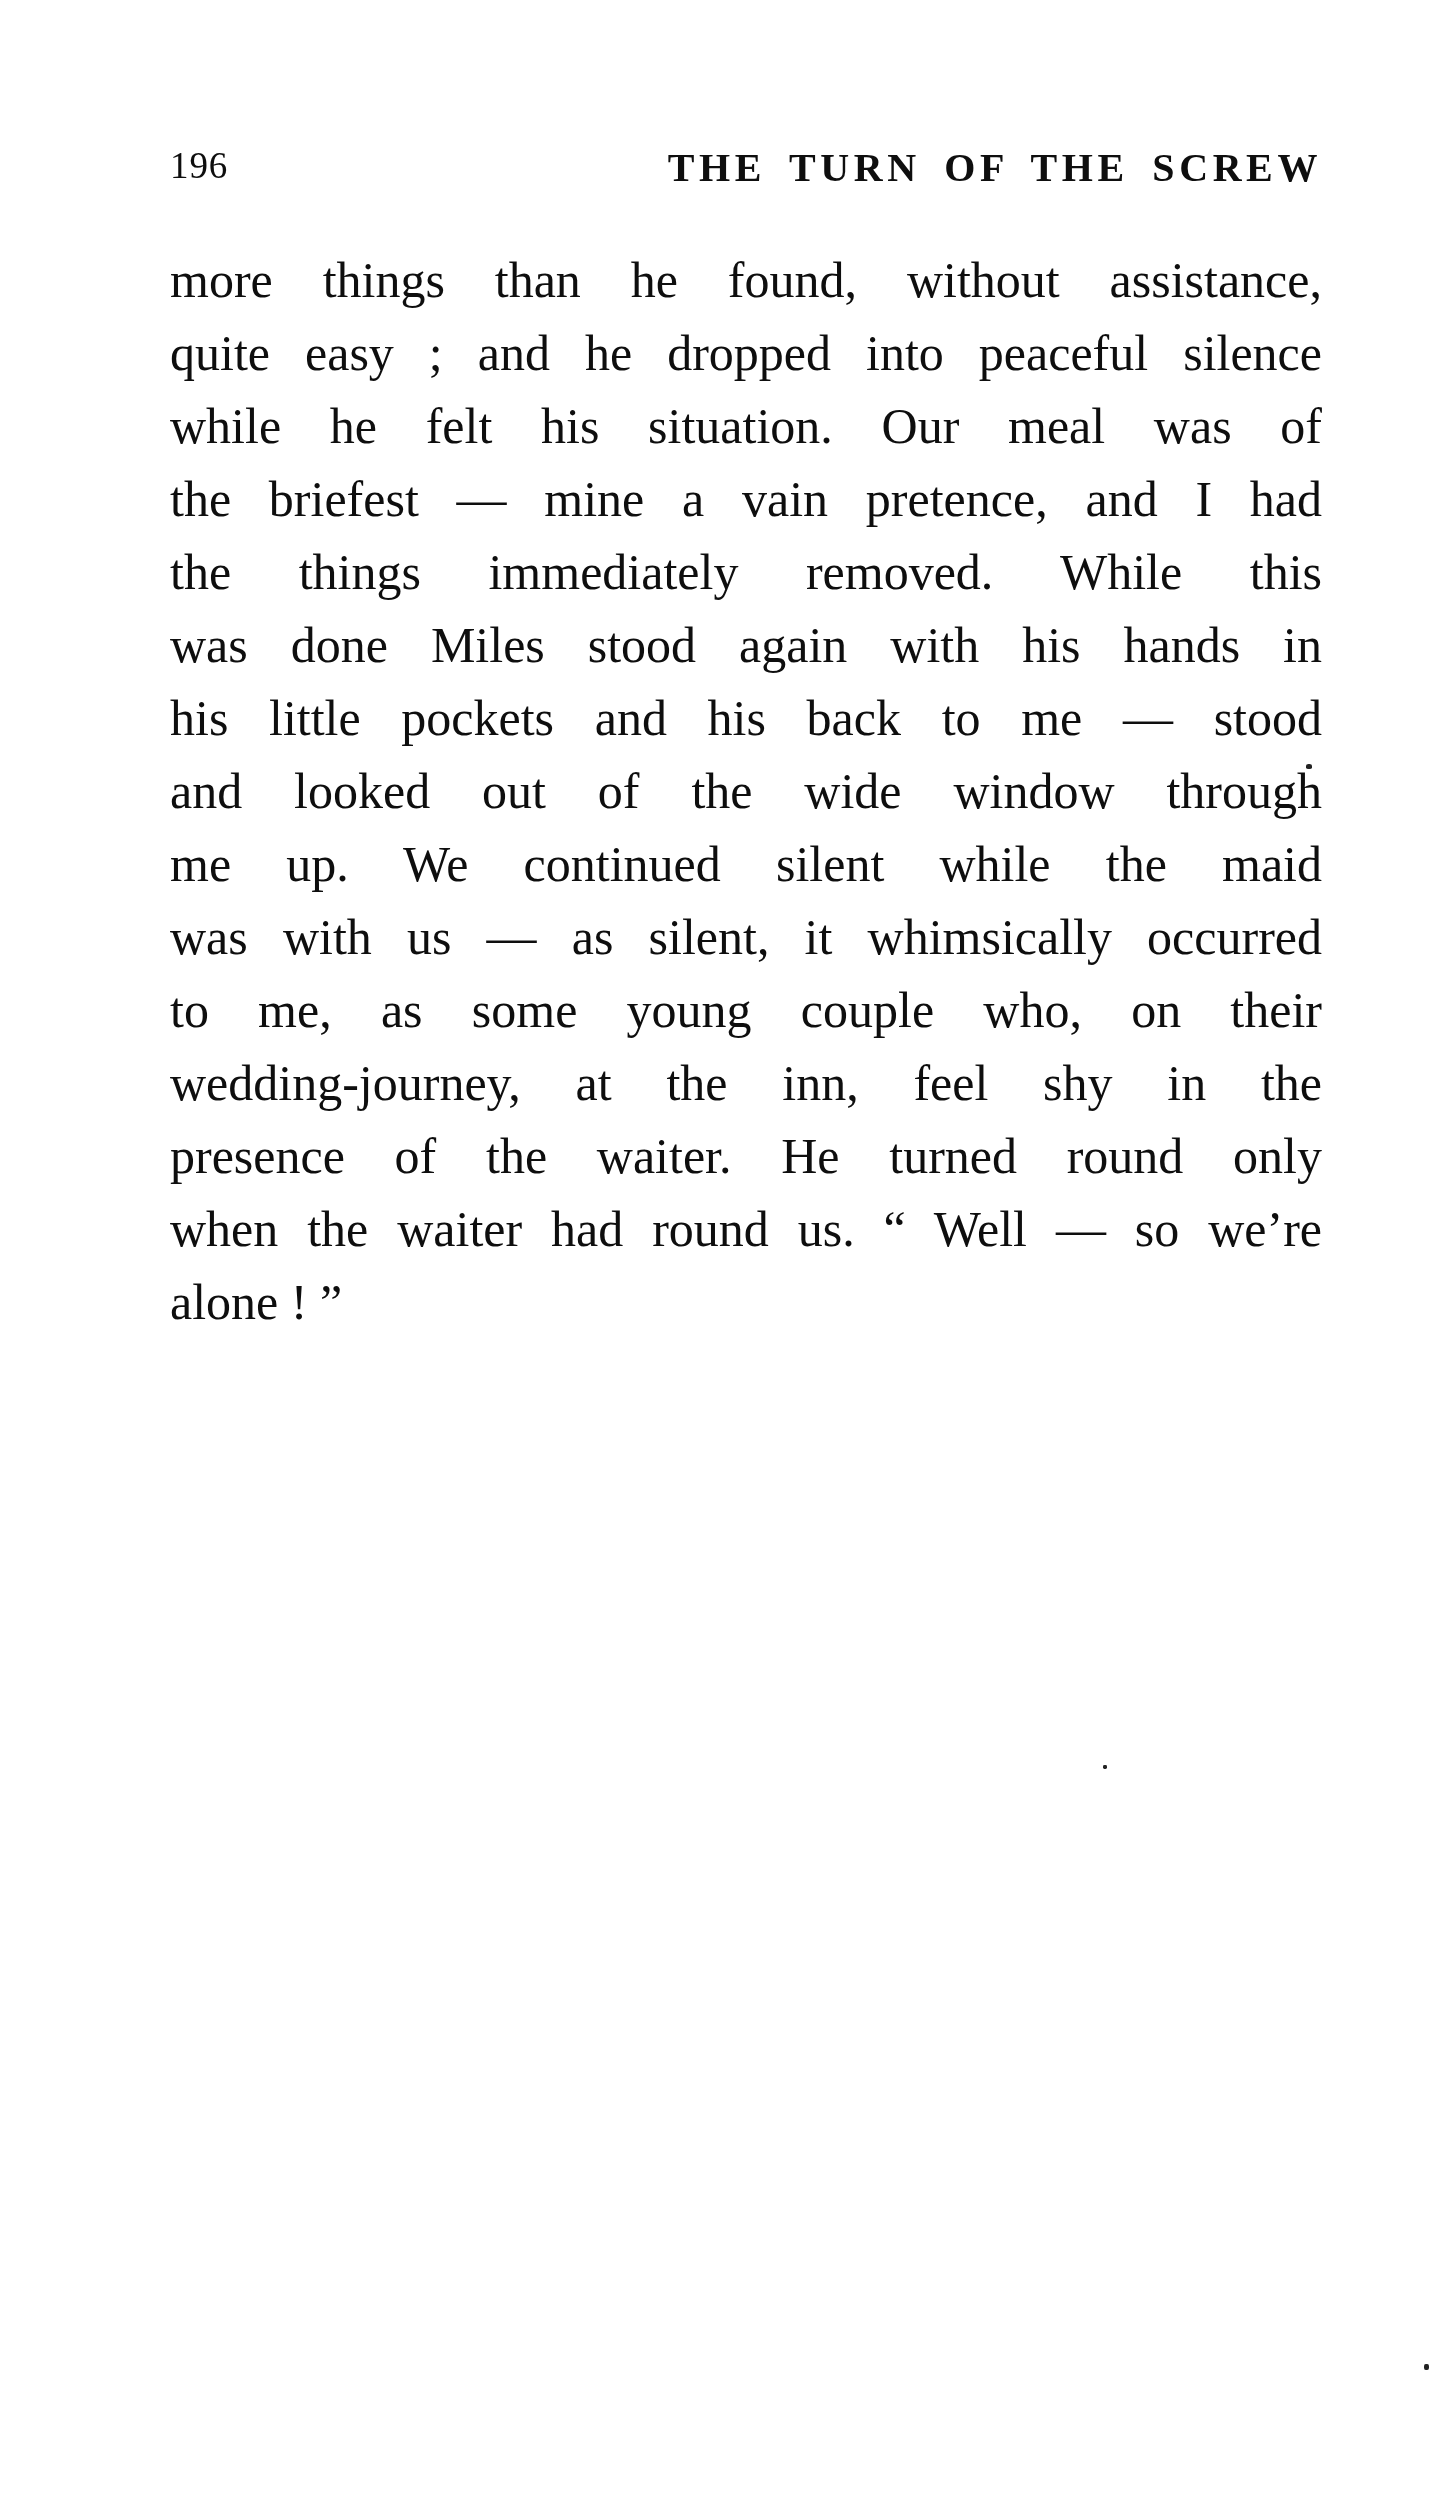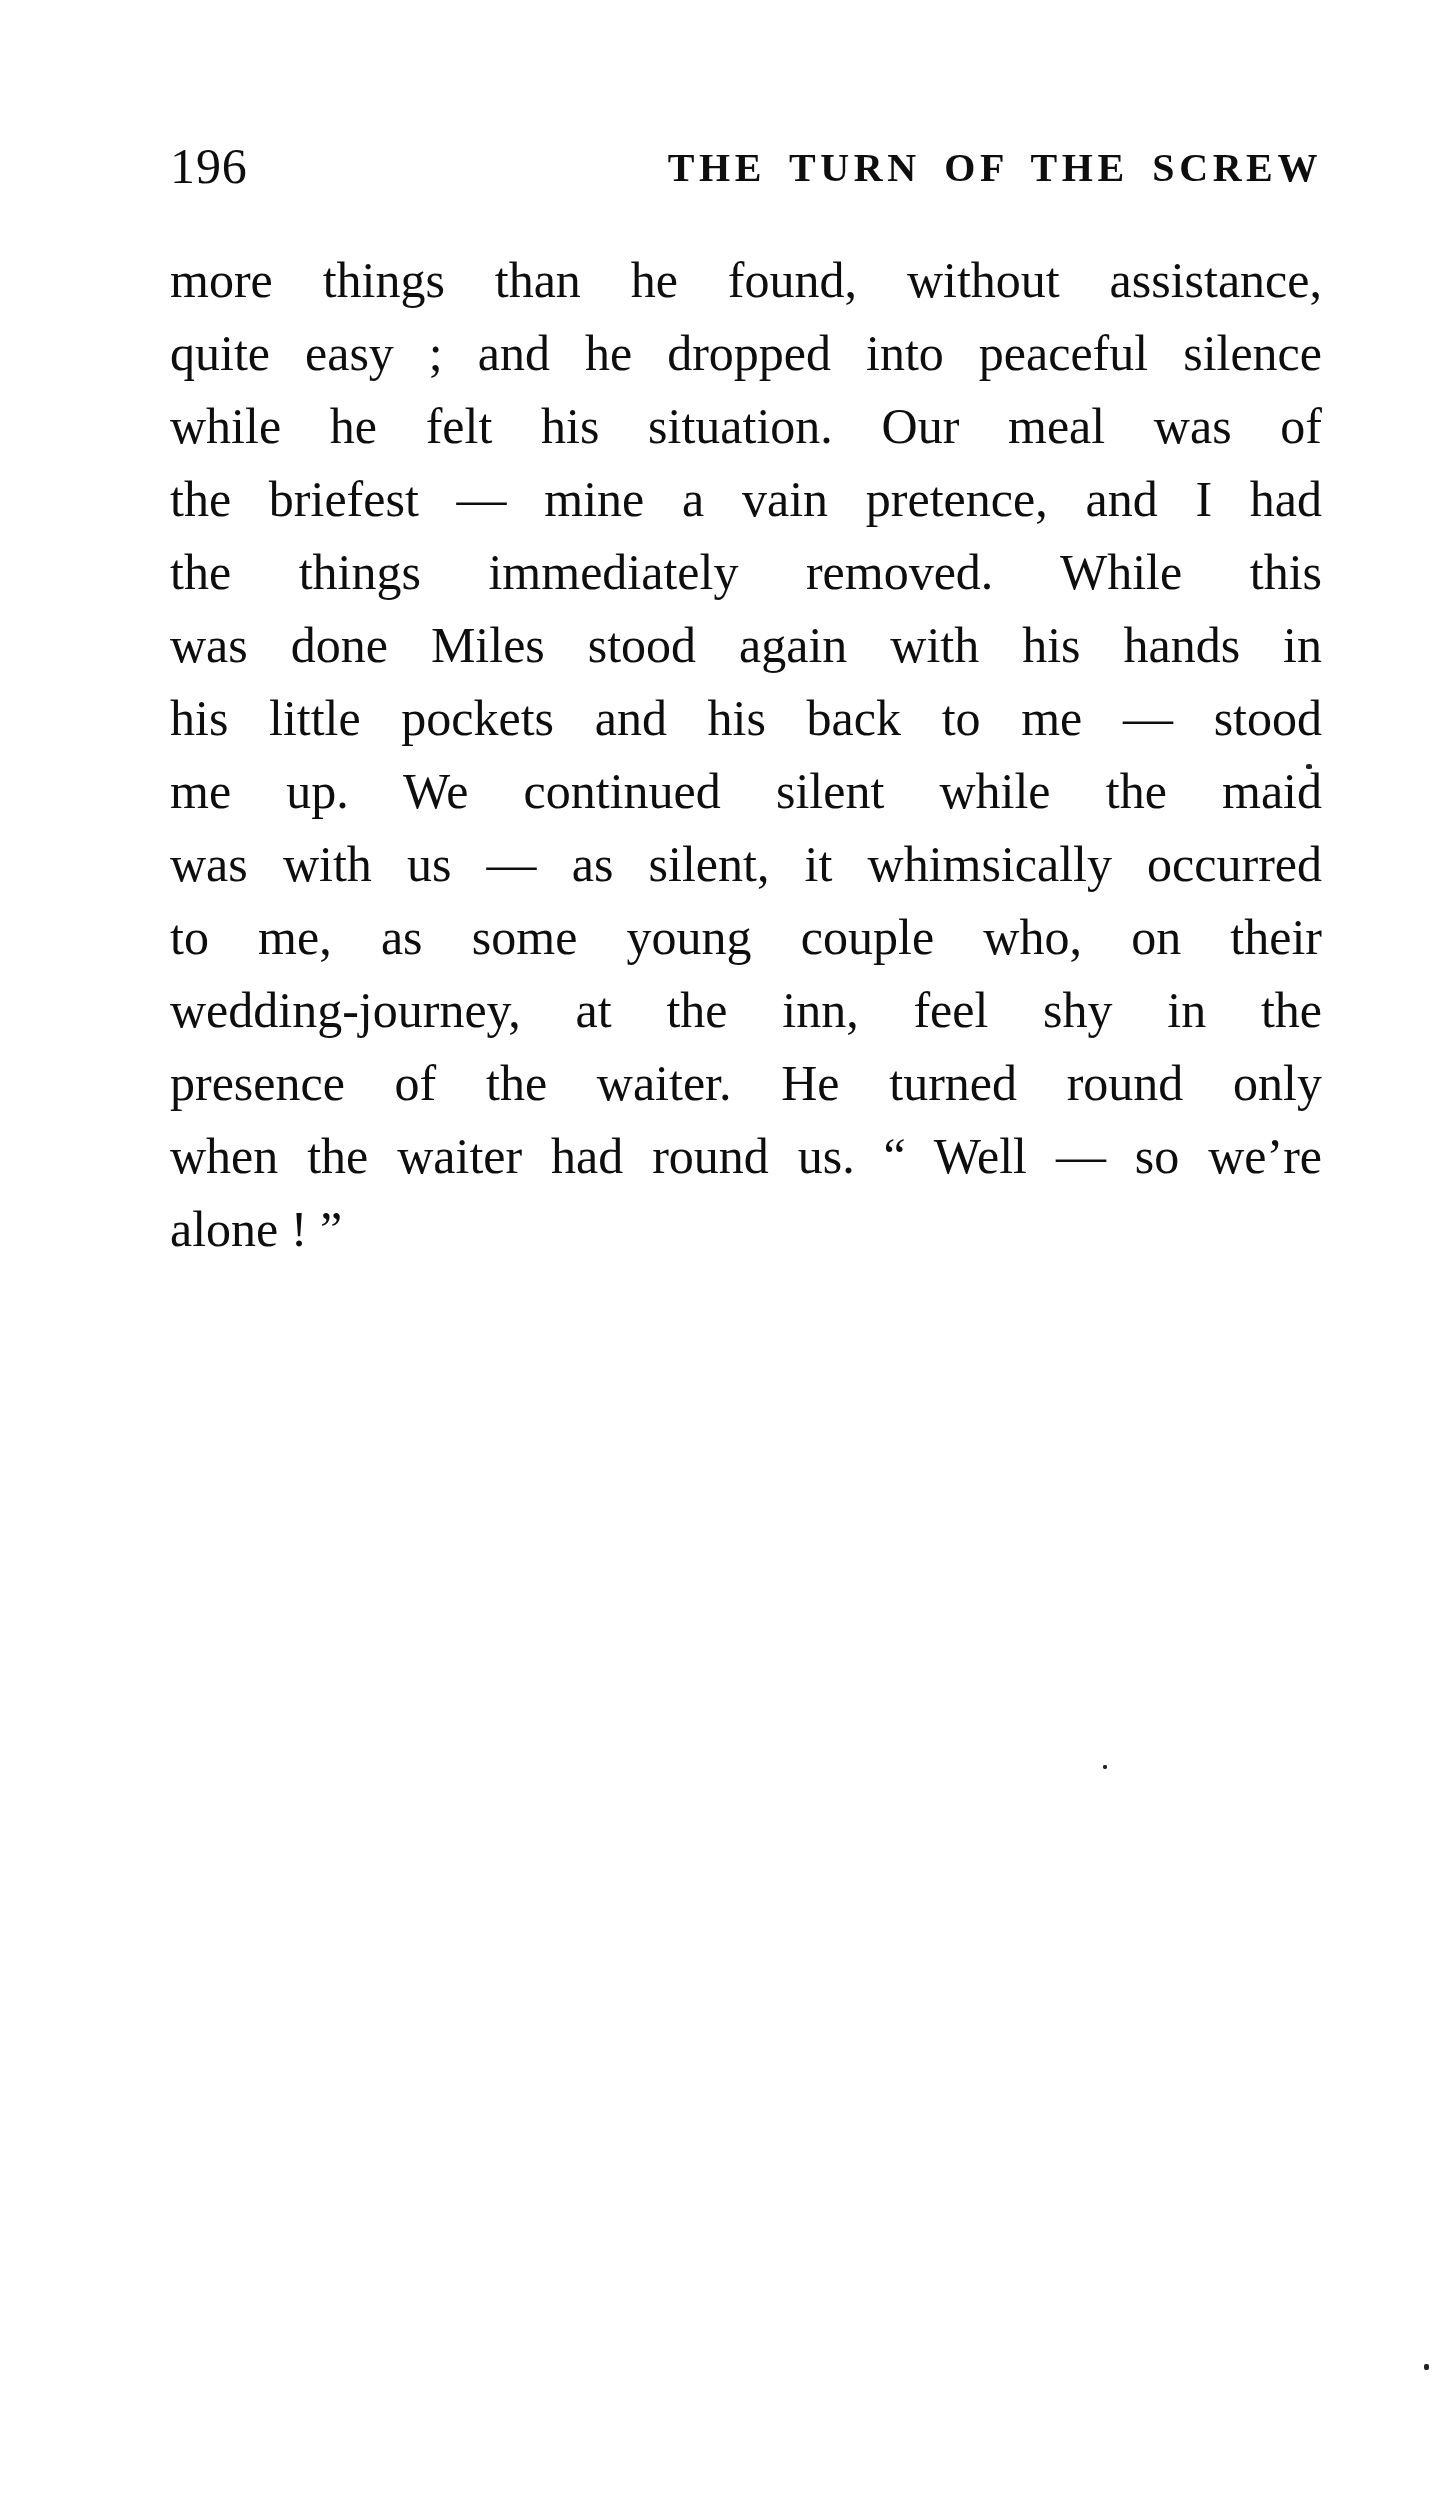--- a/index.html
+++ b/index.html
@@ -23,21 +23,21 @@
     width: 1152px;
   }
   .header {
     position: relative;
     height: 58px;
   }
   .page-number {
     position: absolute;
     left: 0;
     top: 0;
-    font-size: 50px;
+    font-size: 37px;
     line-height: 58px;
     letter-spacing: 0.9px;
   }
   .running-head {
     text-align: right;
     font-size: 40px;
     line-height: 58px;
     font-weight: bold;
     letter-spacing: 4.6px;
     word-spacing: 9px;
@@ -75,20 +75,21 @@
     </div>
 
     <div class="body-text">
       <div class="line">more things than he found, without assistance,</div>
       <div class="line">quite easy ; and he dropped into peaceful silence</div>
       <div class="line">while he felt his situation.  Our meal was of</div>
       <div class="line">the briefest — mine a vain pretence, and I had</div>
       <div class="line">the things immediately removed.  While this</div>
       <div class="line">was done Miles stood again with his hands in</div>
       <div class="line">his little pockets and his back to me — stood</div>
+      <div class="line">and looked out of the wide window through</div>
       <div class="line">me up.  We continued silent while the maid</div>
       <div class="line">was with us — as silent, it whimsically occurred</div>
       <div class="line">to me, as some young couple who, on their</div>
       <div class="line">wedding-journey, at the inn, feel shy in the</div>
       <div class="line">presence of the waiter.  He turned round only</div>
       <div class="line">when the waiter had round us.  “ Well — so we’re</div>
       <div class="line last">alone ! ”</div>
     </div>
 
   </div>

